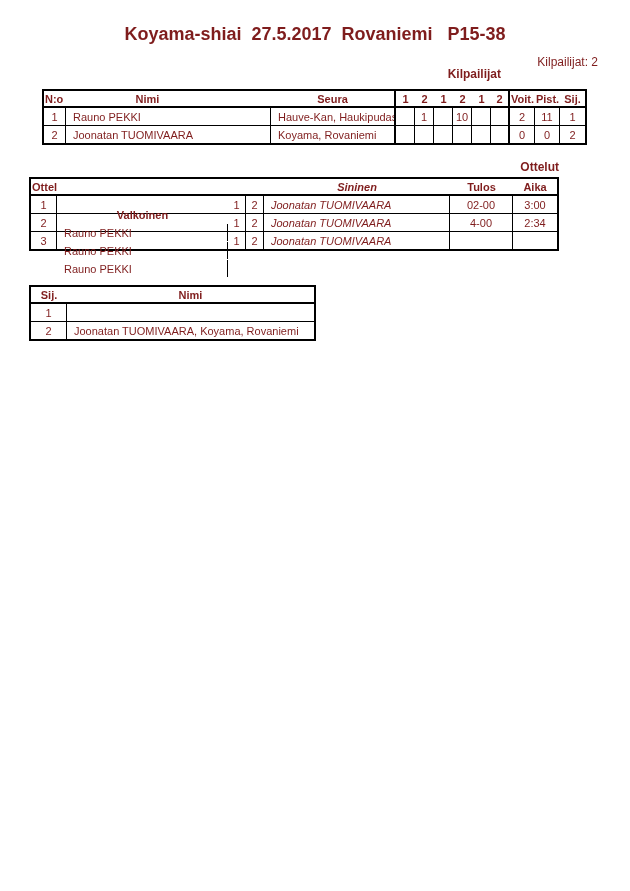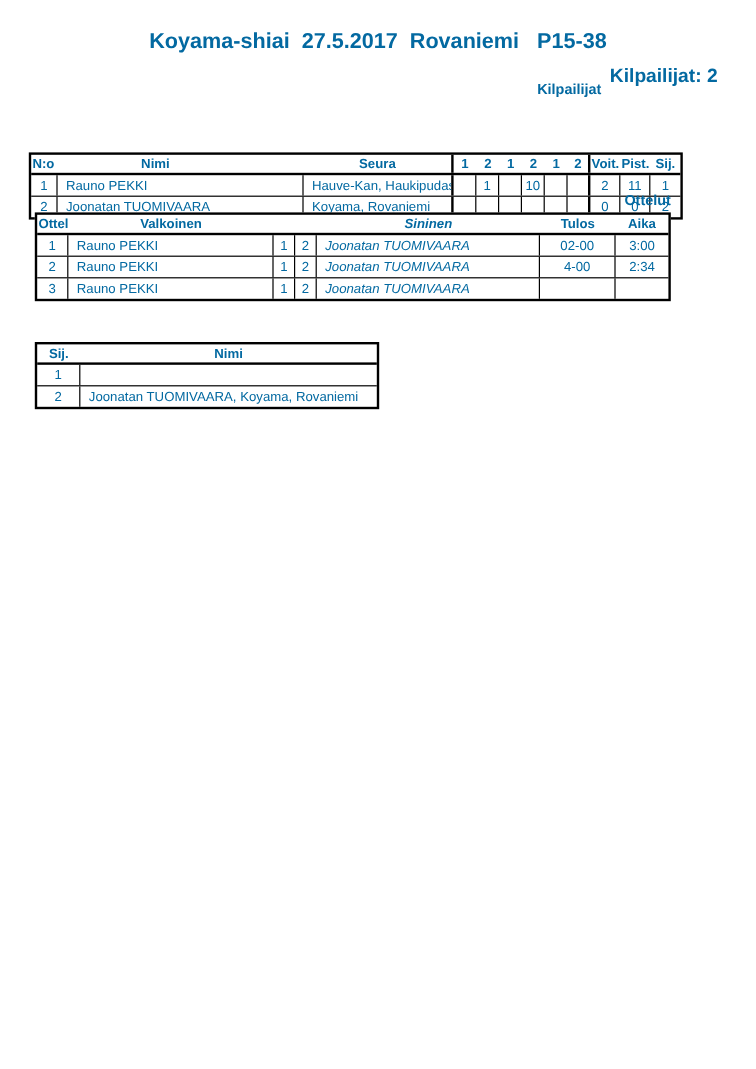--- a/index.html
+++ b/index.html
@@ -1,53 +1,53 @@
 <!DOCTYPE html>
 <html><head>
 <meta charset="utf-8">
 <style>
   html, body { margin: 0; padding: 0; background: #ffffff; }
   .page {
     position: relative;
     width: 630px;
     height: 891px;
     background: #ffffff;
-    color: #0369a1;
+    color: #7f1d1d;
     font-family: "Liberation Sans", "DejaVu Sans", sans-serif;
     overflow: hidden;
   }
   .doc-title {
     position: absolute;
     top: 24px; left: 0; width: 630px;
     text-align: center;
     font-size: 18px; font-weight: bold;
     white-space: pre;
   }
   .participants-count {
     position: absolute;
     top: 55px; right: 32px;
-    font-size: 16px; font-weight: bold;
+    font-size: 12px; font-weight: normal;
   }
   .section-title {
     position: absolute;
     font-size: 12px; font-weight: bold;
     text-align: right;
     white-space: nowrap;
   }
   .st-competitors { top: 67px; left: 29px; width: 472px; }
   .st-matches     { top: 160px; left: 29px; width: 530px; }
   .st-results     { top: 266px; left: 29px; width: 287px; }
 
   .tbl {
     position: absolute;
     border: 2px solid #000;
     background: #fff;
     box-sizing: border-box;
   }
-  .tbl-competitors { top: 89px;  left: 24px; width: 545px; margin-top: 38px; }
+  .tbl-competitors { top: 89px;  left: 42px; width: 545px; }
   .tbl-matches     { top: 177px; left: 29px; width: 530px; }
   .tbl-results     { top: 285px; left: 29px; width: 287px; }
 
   .row { display: flex; box-sizing: border-box; }
   .hrow { height: 17px; border-bottom: 2px solid #000; }
   .brow { height: 18px; border-bottom: 1px solid #000; }
   .brow:last-child { height: 17px; border-bottom: none; }
 
   .c {
     box-sizing: border-box;
@@ -65,21 +65,21 @@
   .brT { border-right: 2px solid #000; text-align: right; }
 
   
   .w-no   { width: 22px; }
   .w-name { width: 205px; }
   .w-club { width: 125px; }
   .w-s    { width: 19px; }
   .w-r    { width: 25px; }
   
   .w2-no    { width: 26px; }
-  .w2-white { width: 171px; }
+  .w2-white { width: 171px; margin-top: 28px; }
   .w2-c     { width: 18px; }
   .w2-blue  { width: 186px; font-style: italic; }
   .w2-tulos { width: 63px; }
   .w2-aika  { width: 44px; text-align: right; }
   
   .w3-sij  { width: 36px; }
   .w3-nimi { width: 247px; }
 
   .h-edge  { justify-content: flex-start; padding-left: 1px; }
   .h-name-shift { padding-right: 42px; }

